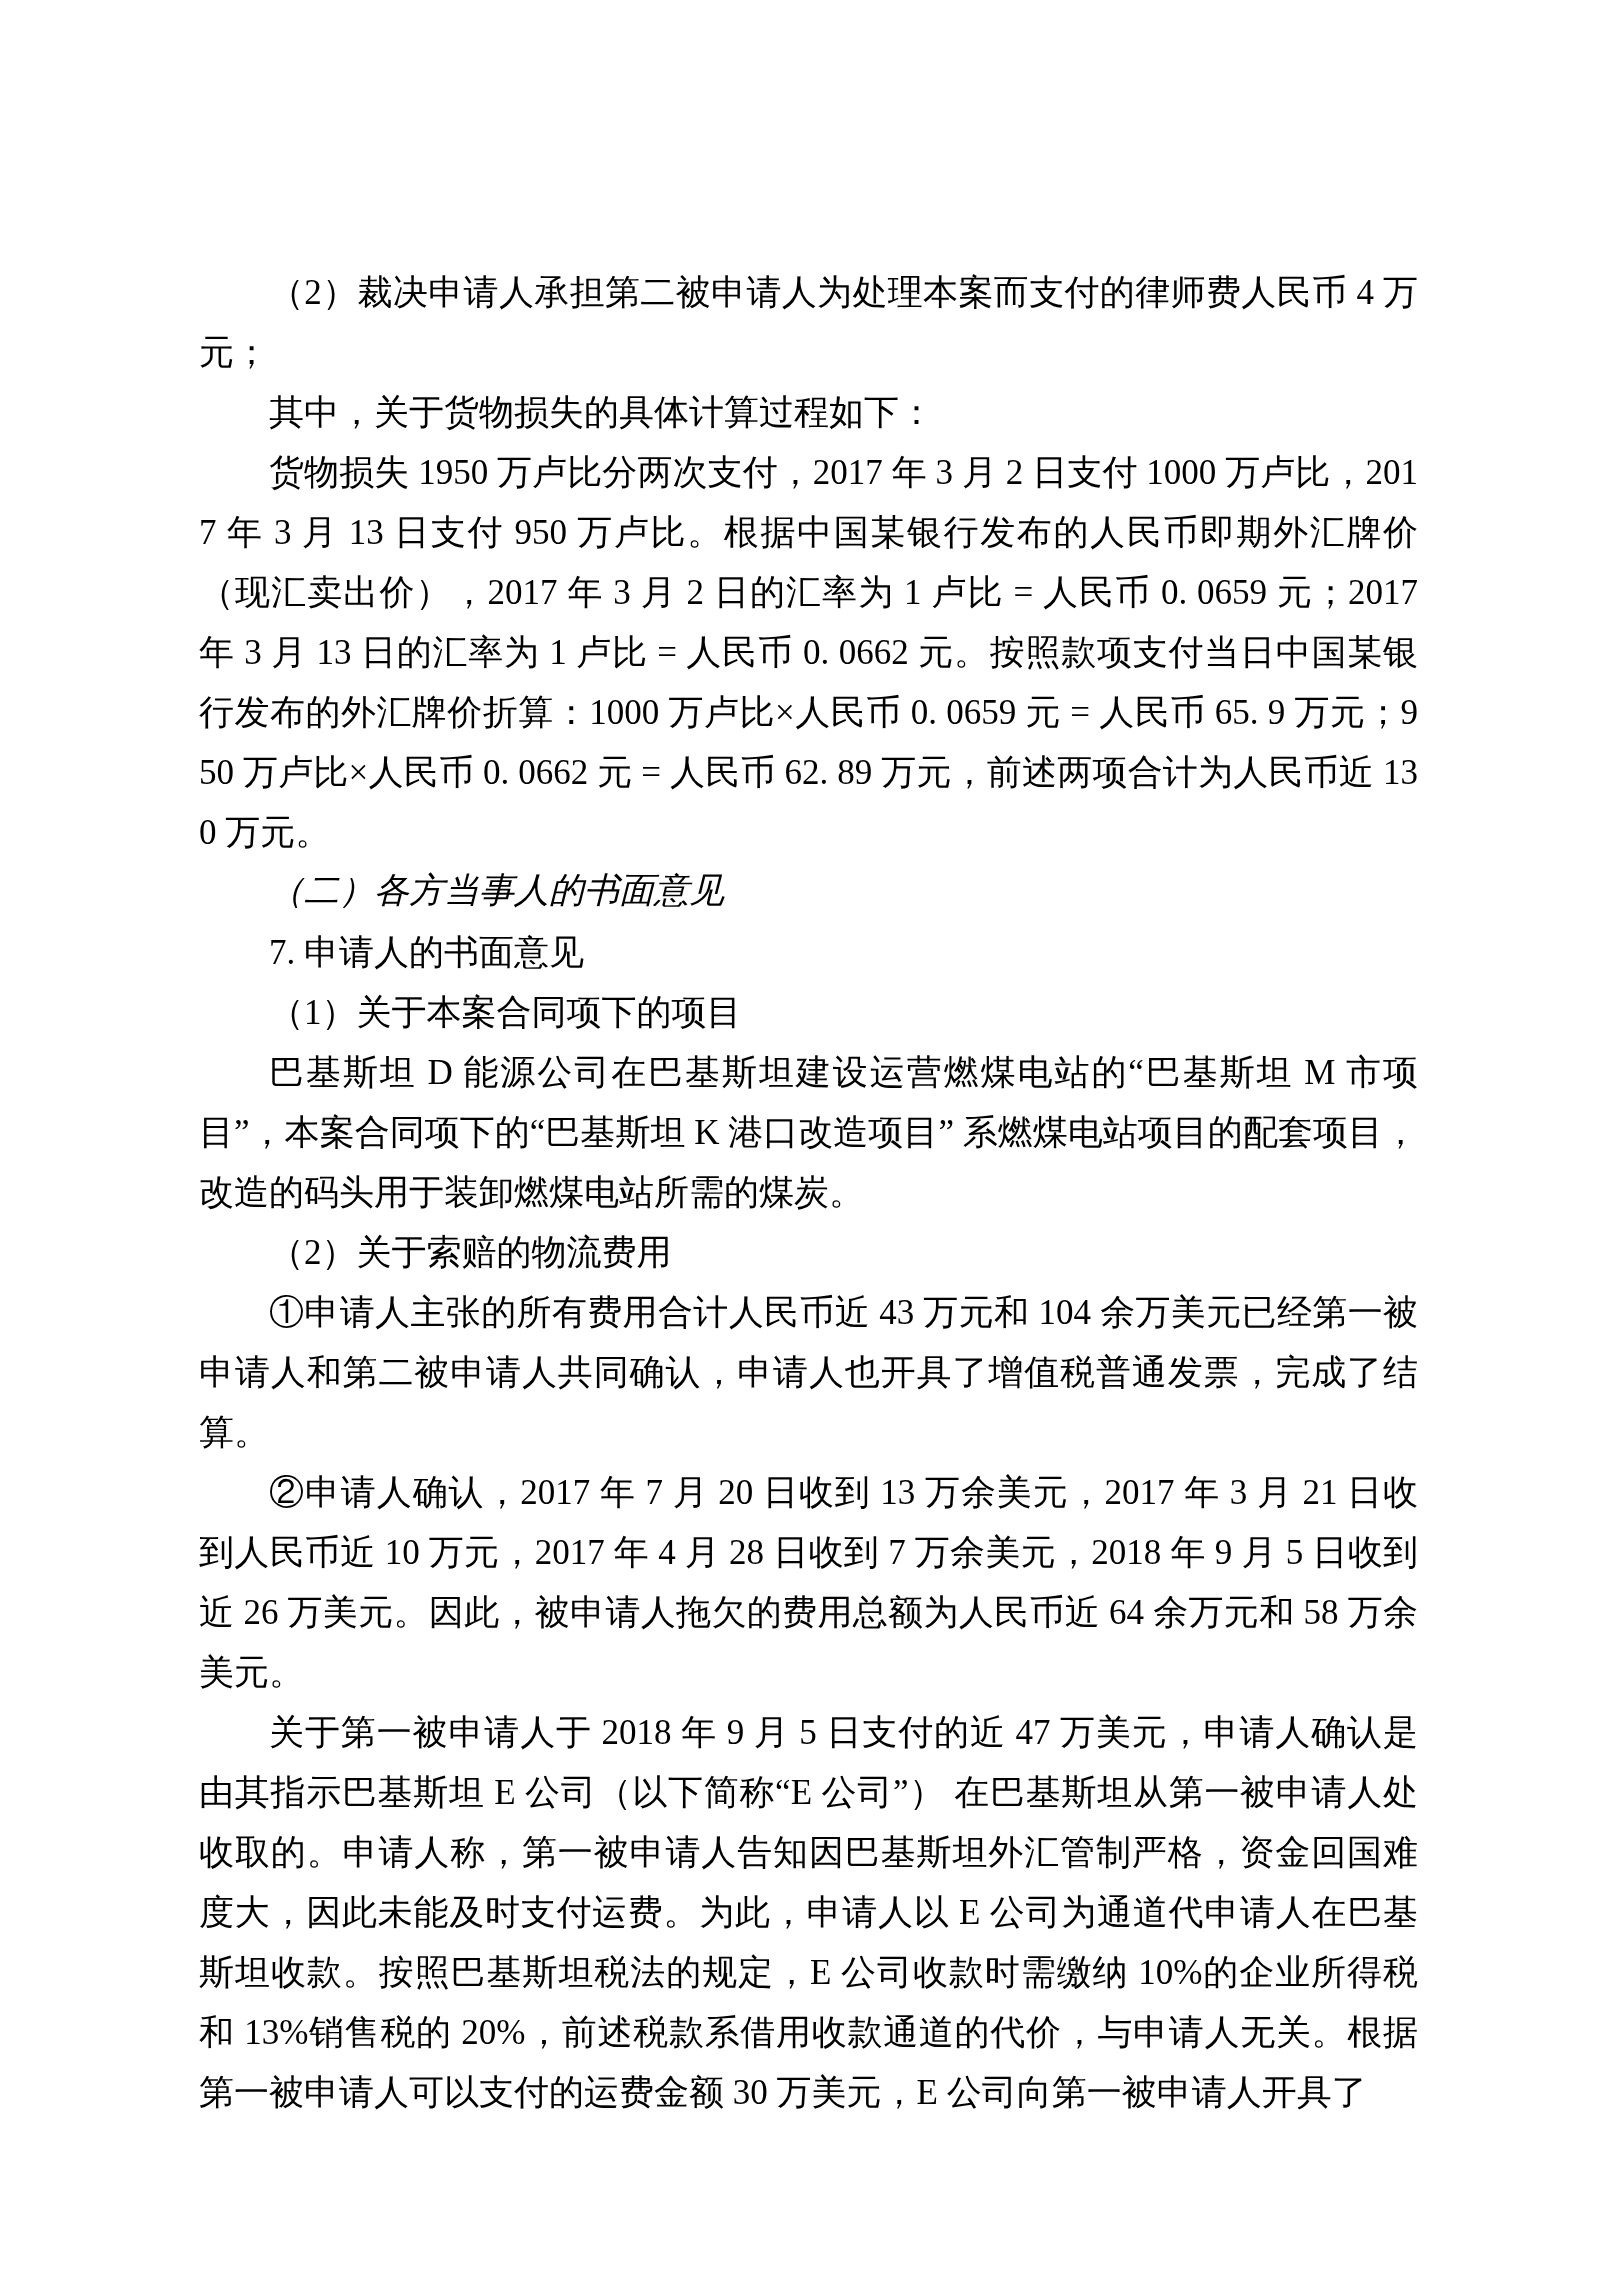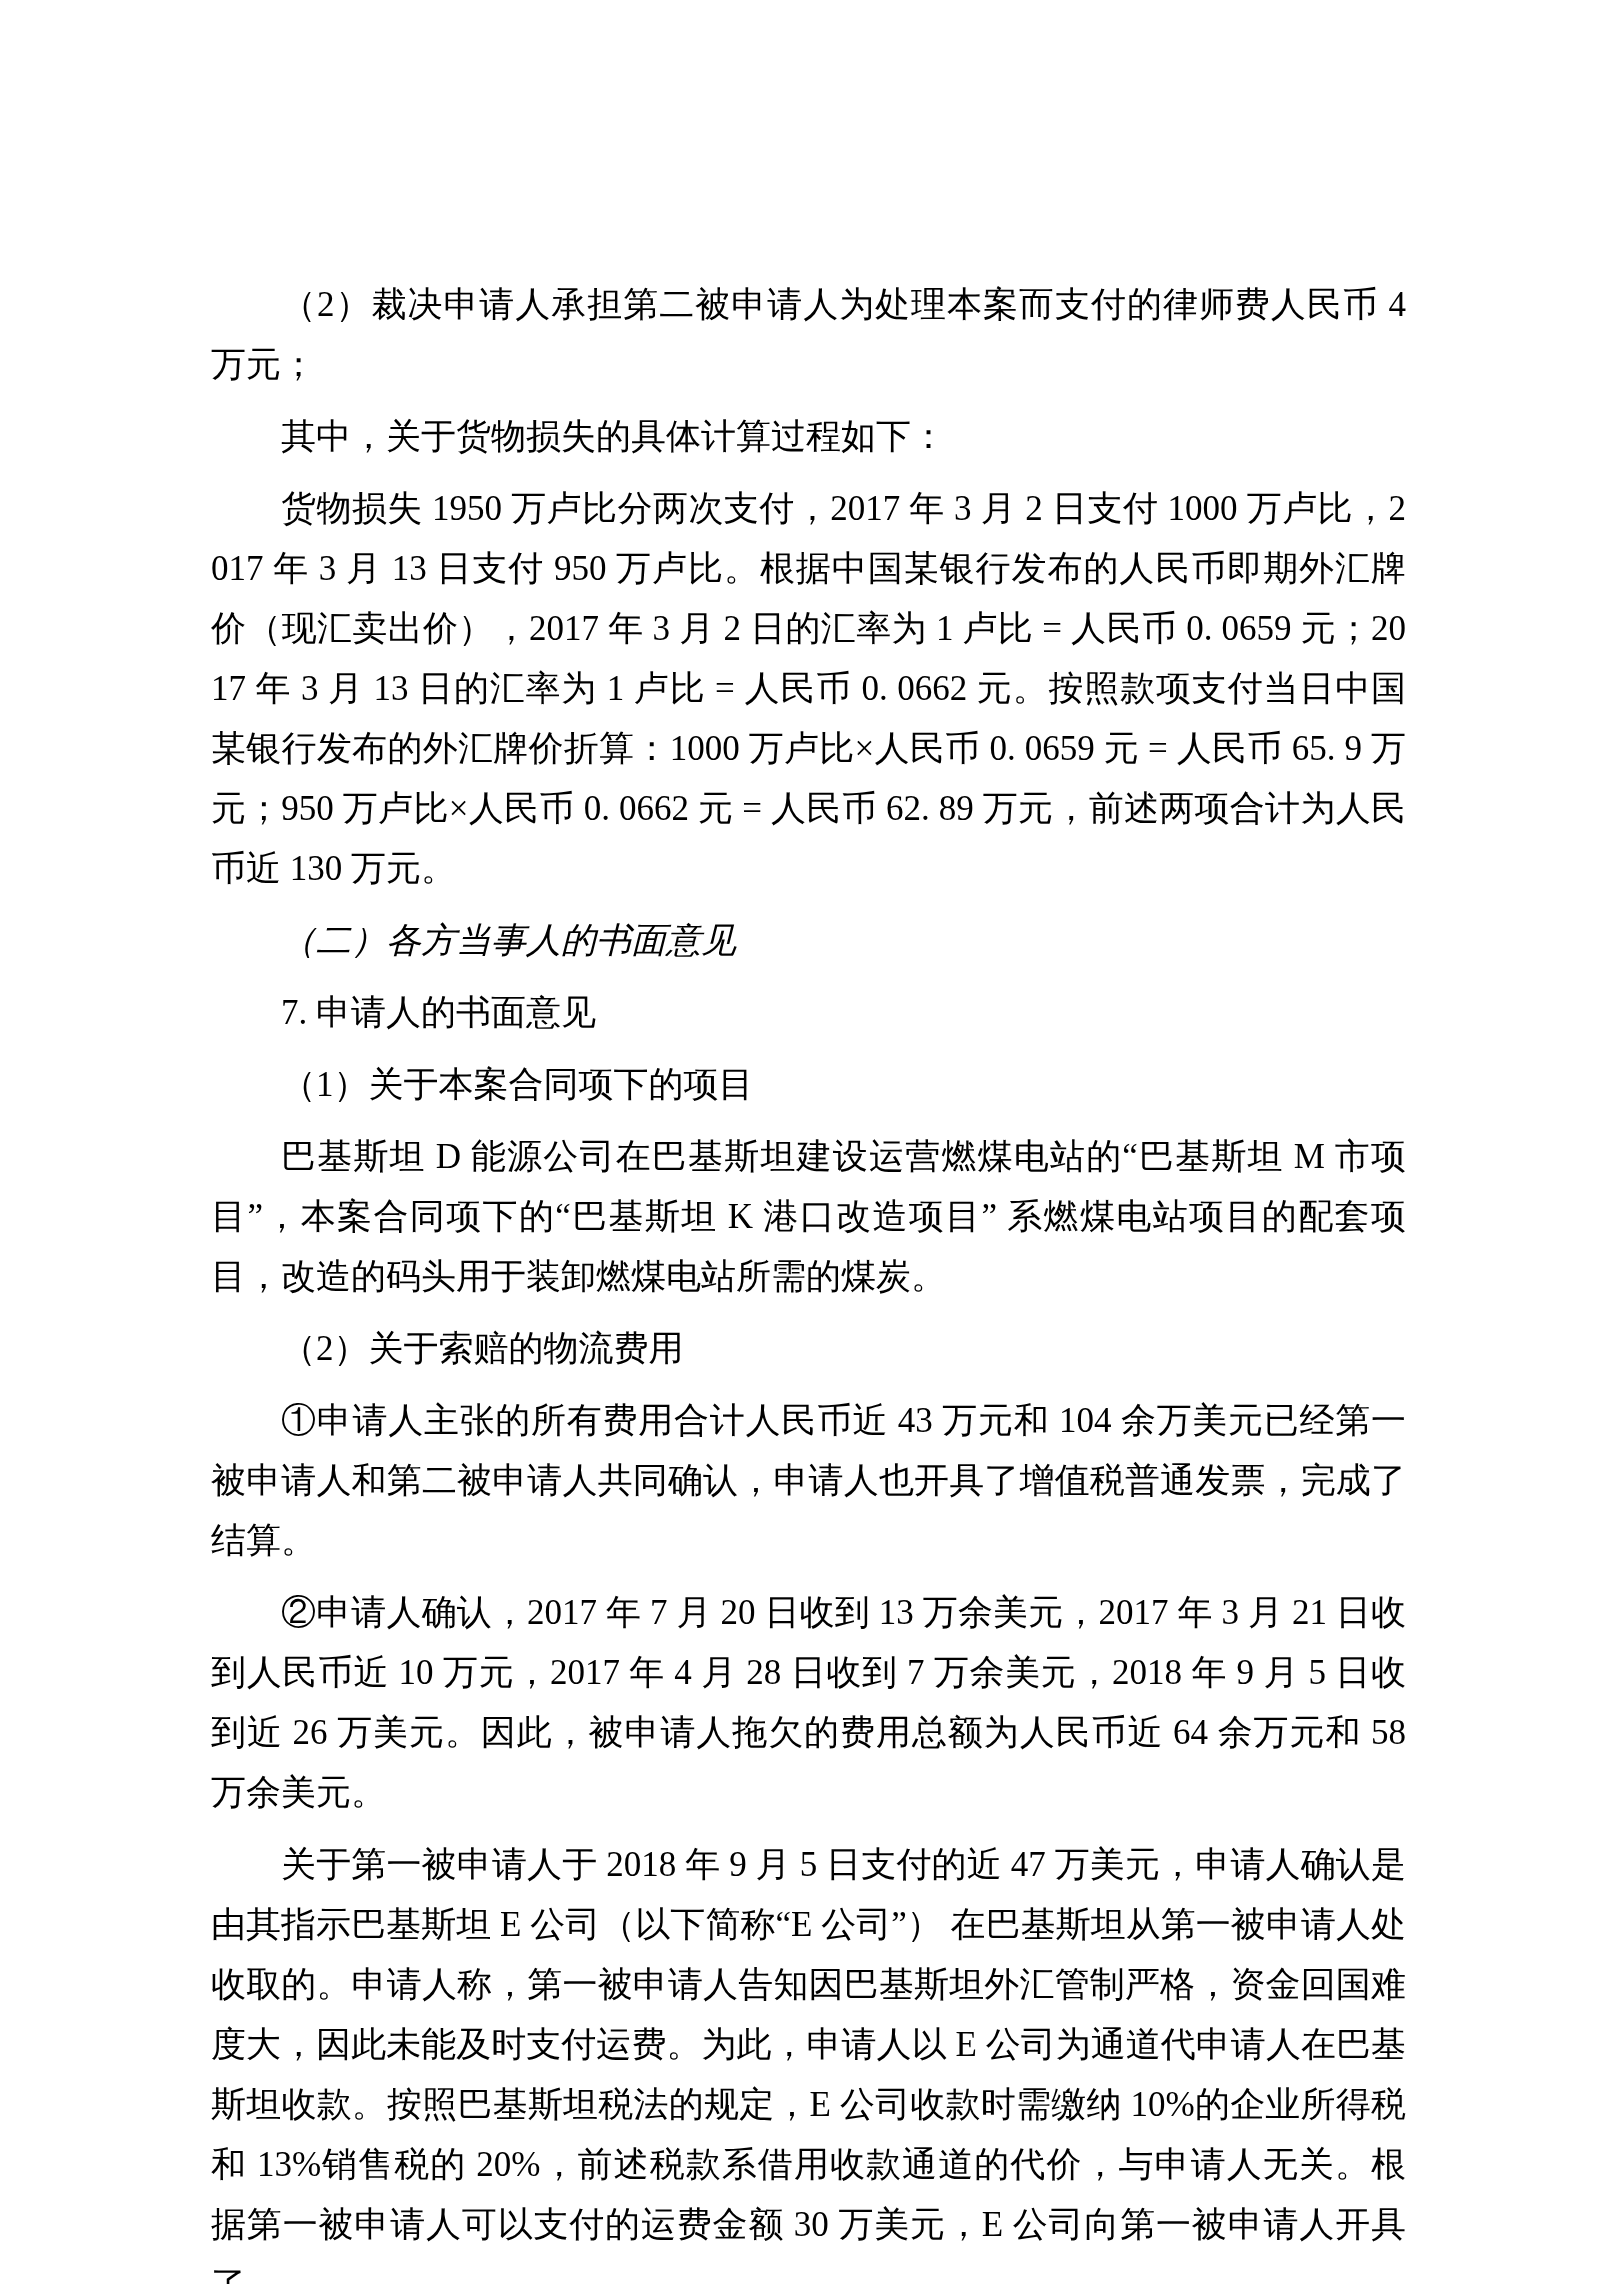--- a/index.html
+++ b/index.html
@@ -16,31 +16,32 @@
     font-family: "Liberation Serif", "DejaVu Serif", serif;
   }
   .content {
     position: absolute;
     left: 199px;
     top: 263px;
     width: 1219px;
     color: #000000;
   }
   .para {
-    margin: 12px;
+    margin: 0;
     font-size: 35px;
     line-height: 60px;
     text-align: justify;
     text-justify: inter-ideograph;
     text-indent: 2em;
     letter-spacing: 0;
     word-break: break-all;
   }
   .para.kai {
     font-style: italic;
+    font-family: Liberation Mono, monospace;
   }
 </style>
 </head>
 <body>
 
 <div class="page">
   <div class="content">
     <p class="para">（2）裁决申请人承担第二被申请人为处理本案而支付的律师费人民币 4 万元；</p>
     <p class="para">其中，关于货物损失的具体计算过程如下：</p>
     <p class="para">货物损失 1950 万卢比分两次支付，2017 年 3 月 2 日支付 1000 万卢比，2017 年 3 月 13 日支付 950 万卢比。根据中国某银行发布的人民币即期外汇牌价（现汇卖出价），2017 年 3 月 2 日的汇率为 1 卢比 = 人民币 0. 0659 元；2017 年 3 月 13 日的汇率为 1 卢比 = 人民币 0. 0662 元。按照款项支付当日中国某银行发布的外汇牌价折算：1000 万卢比×人民币 0. 0659 元 = 人民币 65. 9 万元；950 万卢比×人民币 0. 0662 元 = 人民币 62. 89 万元，前述两项合计为人民币近 130 万元。</p>

